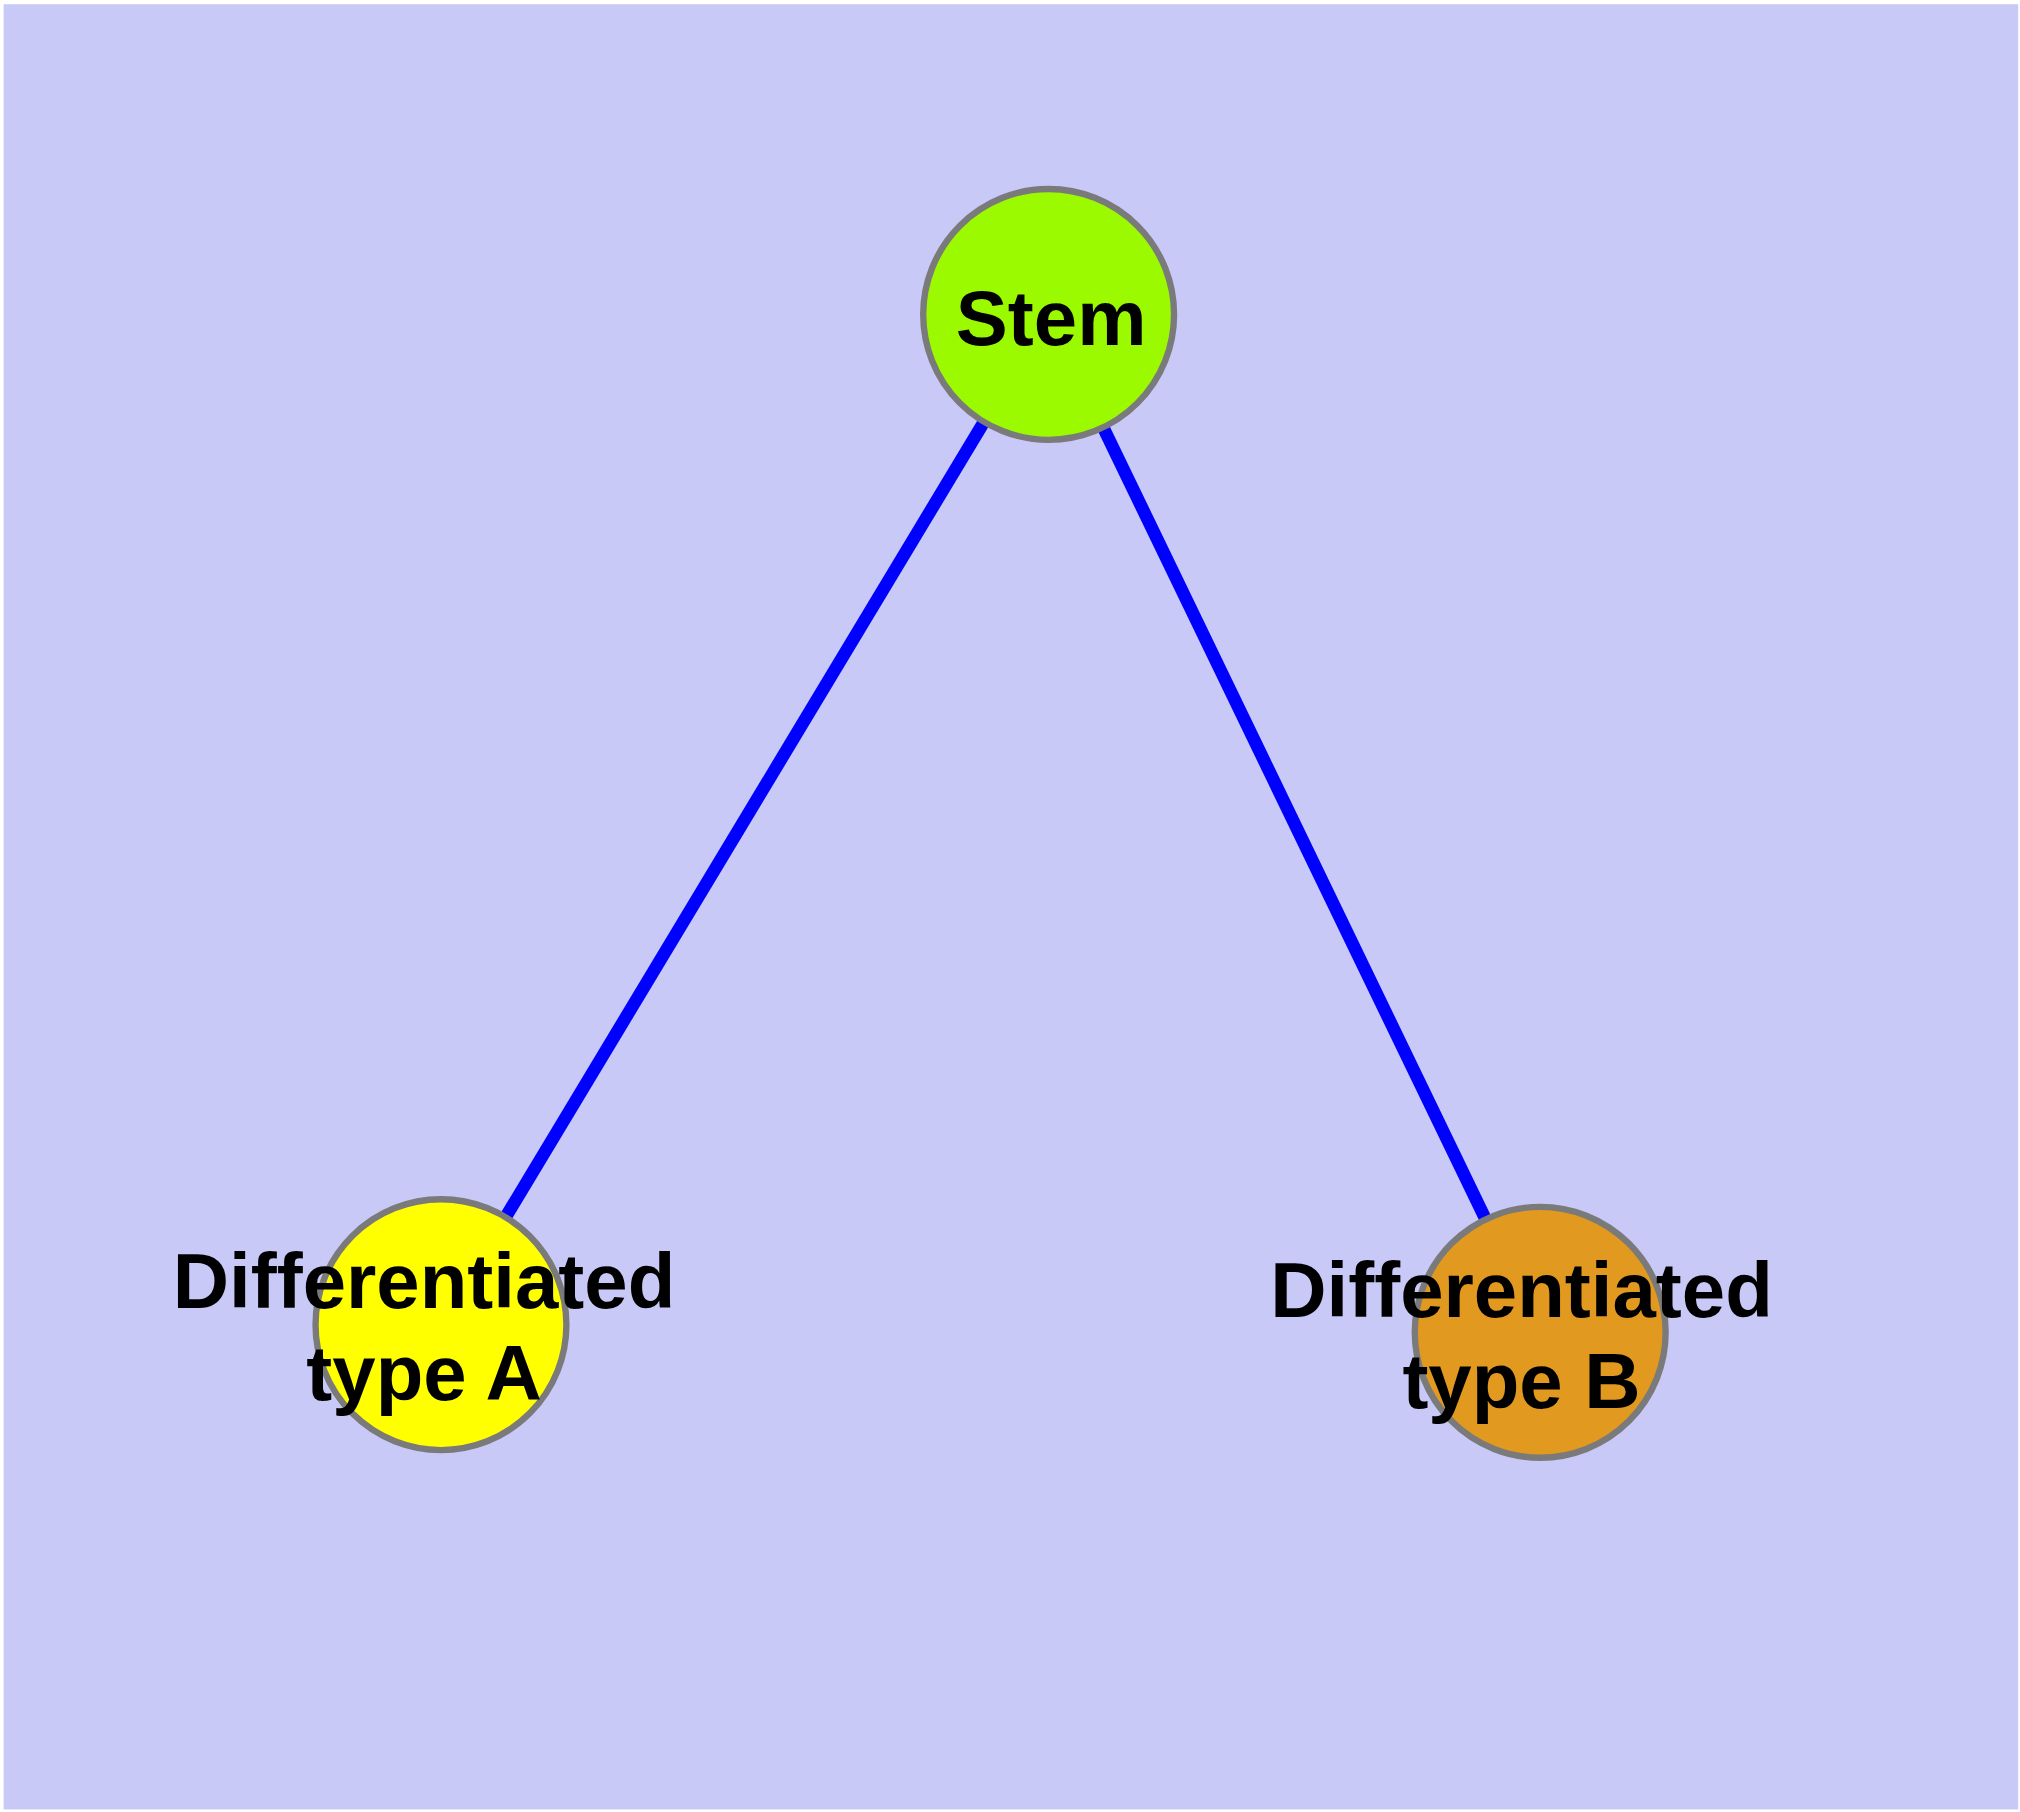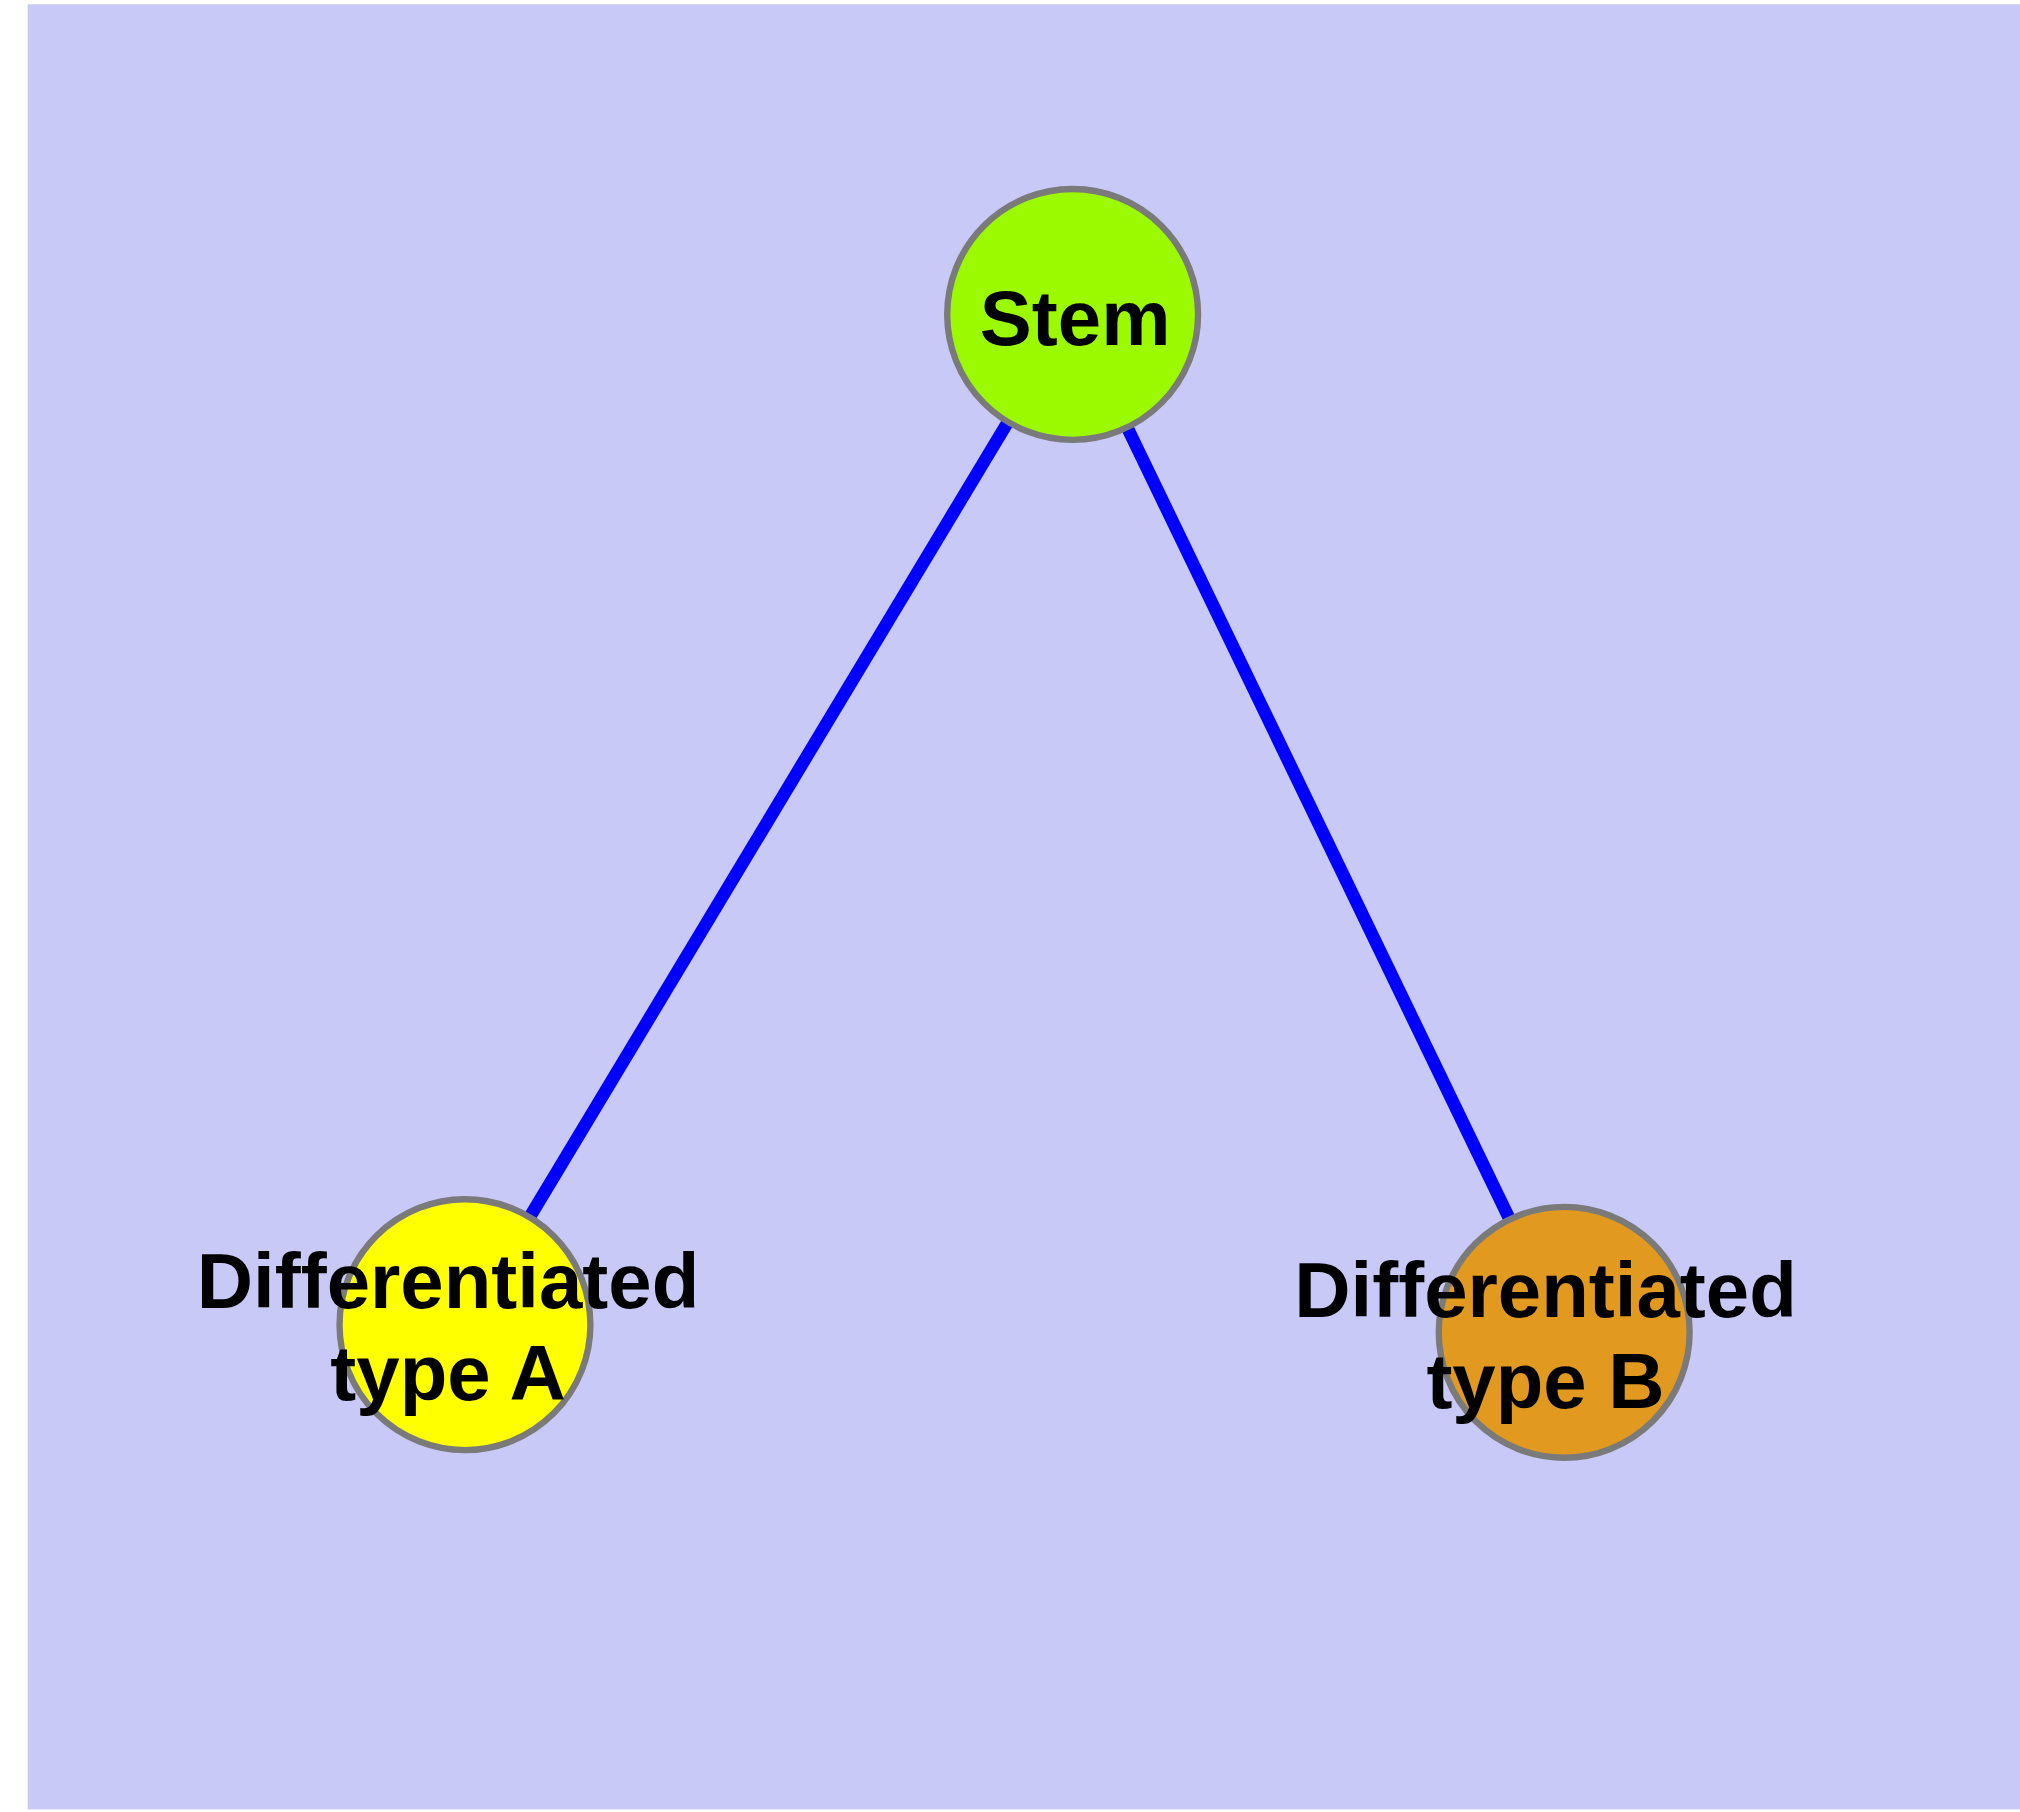--- a/index.html
+++ b/index.html
@@ -8,21 +8,20 @@
     background: #ffffff;
     width: 2021px;
     height: 1812px;
     overflow: hidden;
     font-family: "Liberation Sans", sans-serif;
   }
   .stage {
     position: relative;
     width: 1776px;
     height: 1812px;
-    padding-left: 24px;
   }
   svg.graph {
     display: block;
     width: 2021px;
     height: 1812px;
   }
   .edge {
     stroke-width: 15px;
     fill: none;
   }

